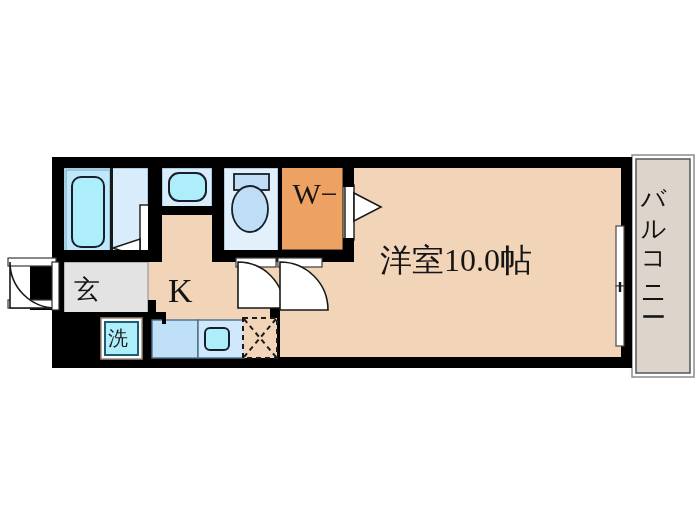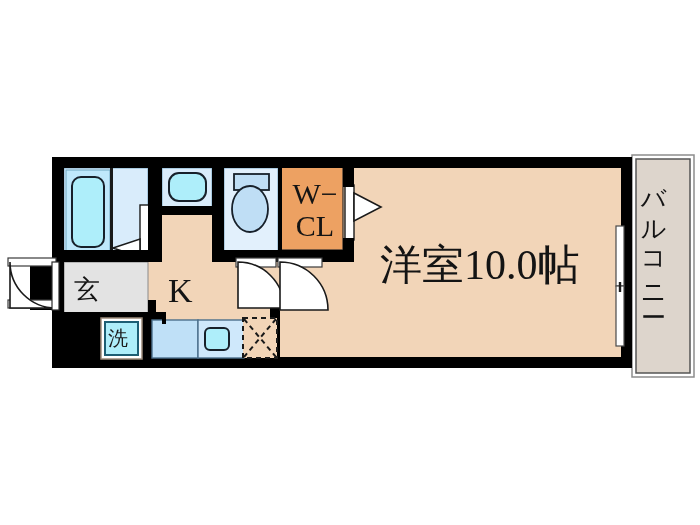--- a/index.html
+++ b/index.html
@@ -25,21 +25,21 @@
     color: #141414;
     white-space: nowrap;
     font-family: "Liberation Serif", "DejaVu Serif", serif;
     line-height: 1;
     user-select: none;
   }
   
   #label-main-room {
     left: 380px;
     top: 244px;
-    font-size: 42px;
+    font-size: 32px;
     letter-spacing: 0px;
   }
   
   #label-kitchen {
     left: 168px;
     top: 274px;
     font-size: 34px;
   }
   
   #label-entrance {
@@ -219,16 +219,15 @@
 <div class="lbl" id="label-main-room">洋室10.0帖</div>
 
 <div class="lbl" id="label-kitchen">K</div>
 
 <div class="lbl" id="label-entrance">玄</div>
 
 <div class="lbl" id="label-washer">洗</div>
 
 <div class="lbl" id="label-wcl">
   <span class="l1">W−</span>
-  <span class="l2">CL</span>
 </div>
 
 <div class="lbl" id="label-balcony">バルコニー</div>
 
 </body></html>

